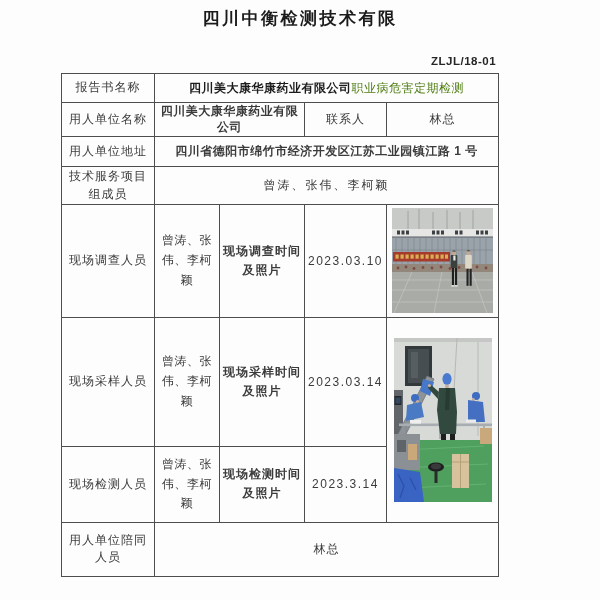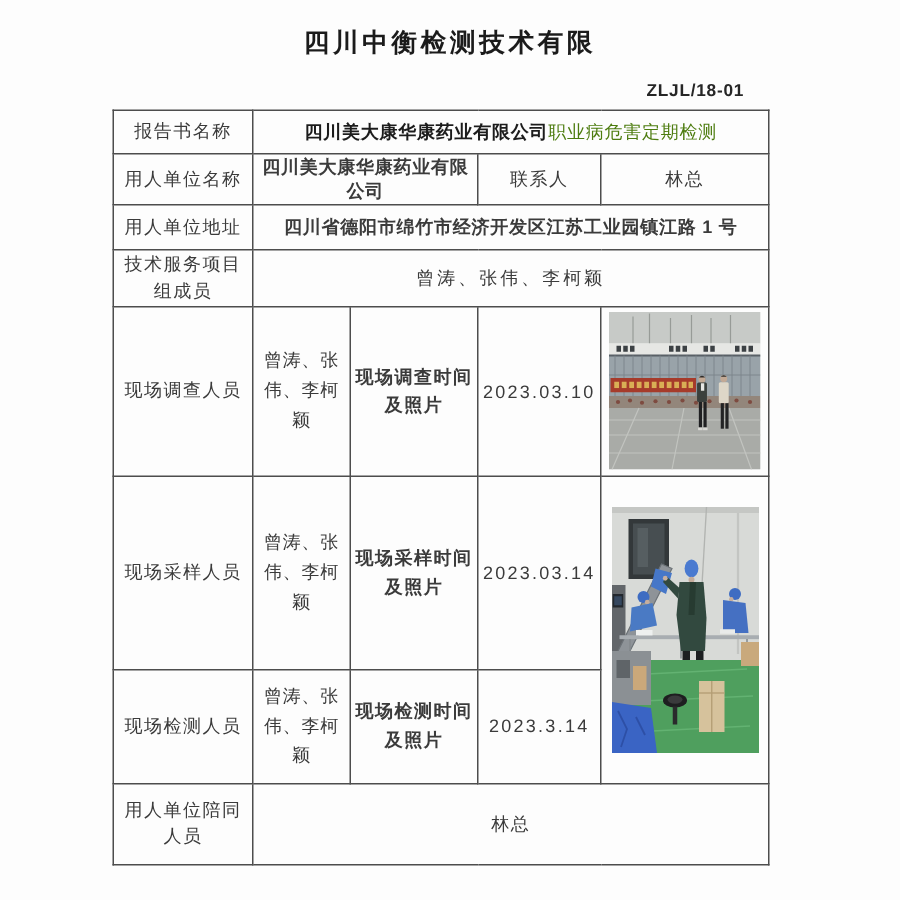--- a/index.html
+++ b/index.html
@@ -3,33 +3,33 @@
 <meta charset="utf-8">
 <style>
   html,body{margin:0;padding:0;}
   body{
     width:600px;height:600px;background:#fdfdfd;position:relative;overflow:hidden;
     font-family:"Liberation Sans","DejaVu Sans",sans-serif;
     -webkit-font-smoothing:antialiased;
   }
   .page{position:absolute;inset:0;background:#fdfdfd;}
   .title1{
-    position:absolute;top:17px;left:0;width:600px;text-align:center;
+    position:absolute;top:7px;left:0;width:600px;text-align:center;
     font-size:17px;font-weight:bold;color:#1b1b1b;letter-spacing:2.5px;
   }
   .title2{
     position:absolute;top:50px;left:0;width:502px;text-align:center;
     font-size:15.5px;font-weight:bold;color:#1b1b1b;letter-spacing:1.5px;
   }
   .doccode{
     position:absolute;top:55px;left:431px;
     font-size:11.5px;font-weight:bold;color:#262626;letter-spacing:0.5px;
   }
   table.form{
-    position:absolute;left:75px;top:73px;width:437px;
+    position:absolute;left:61px;top:73px;width:437px;
     border-collapse:collapse;table-layout:fixed;padding-left:20px;
   }
   table.form td{
     border:1px solid #4d4d4d;text-align:center;vertical-align:middle;
     padding:1px 2px;color:#3b3b3b;font-size:12px;overflow:hidden;
   }
   td.lbl{letter-spacing:1px;color:#343434;line-height:1.45;padding:2px 6px;}
   td.val-bold{font-weight:bold;color:#1c1c1c;font-size:12.5px;letter-spacing:0.5px;}
   .seg-bold{font-weight:bold;color:#1c1c1c;}
   .seg-reg{font-weight:normal;color:#4d7c0f;}

